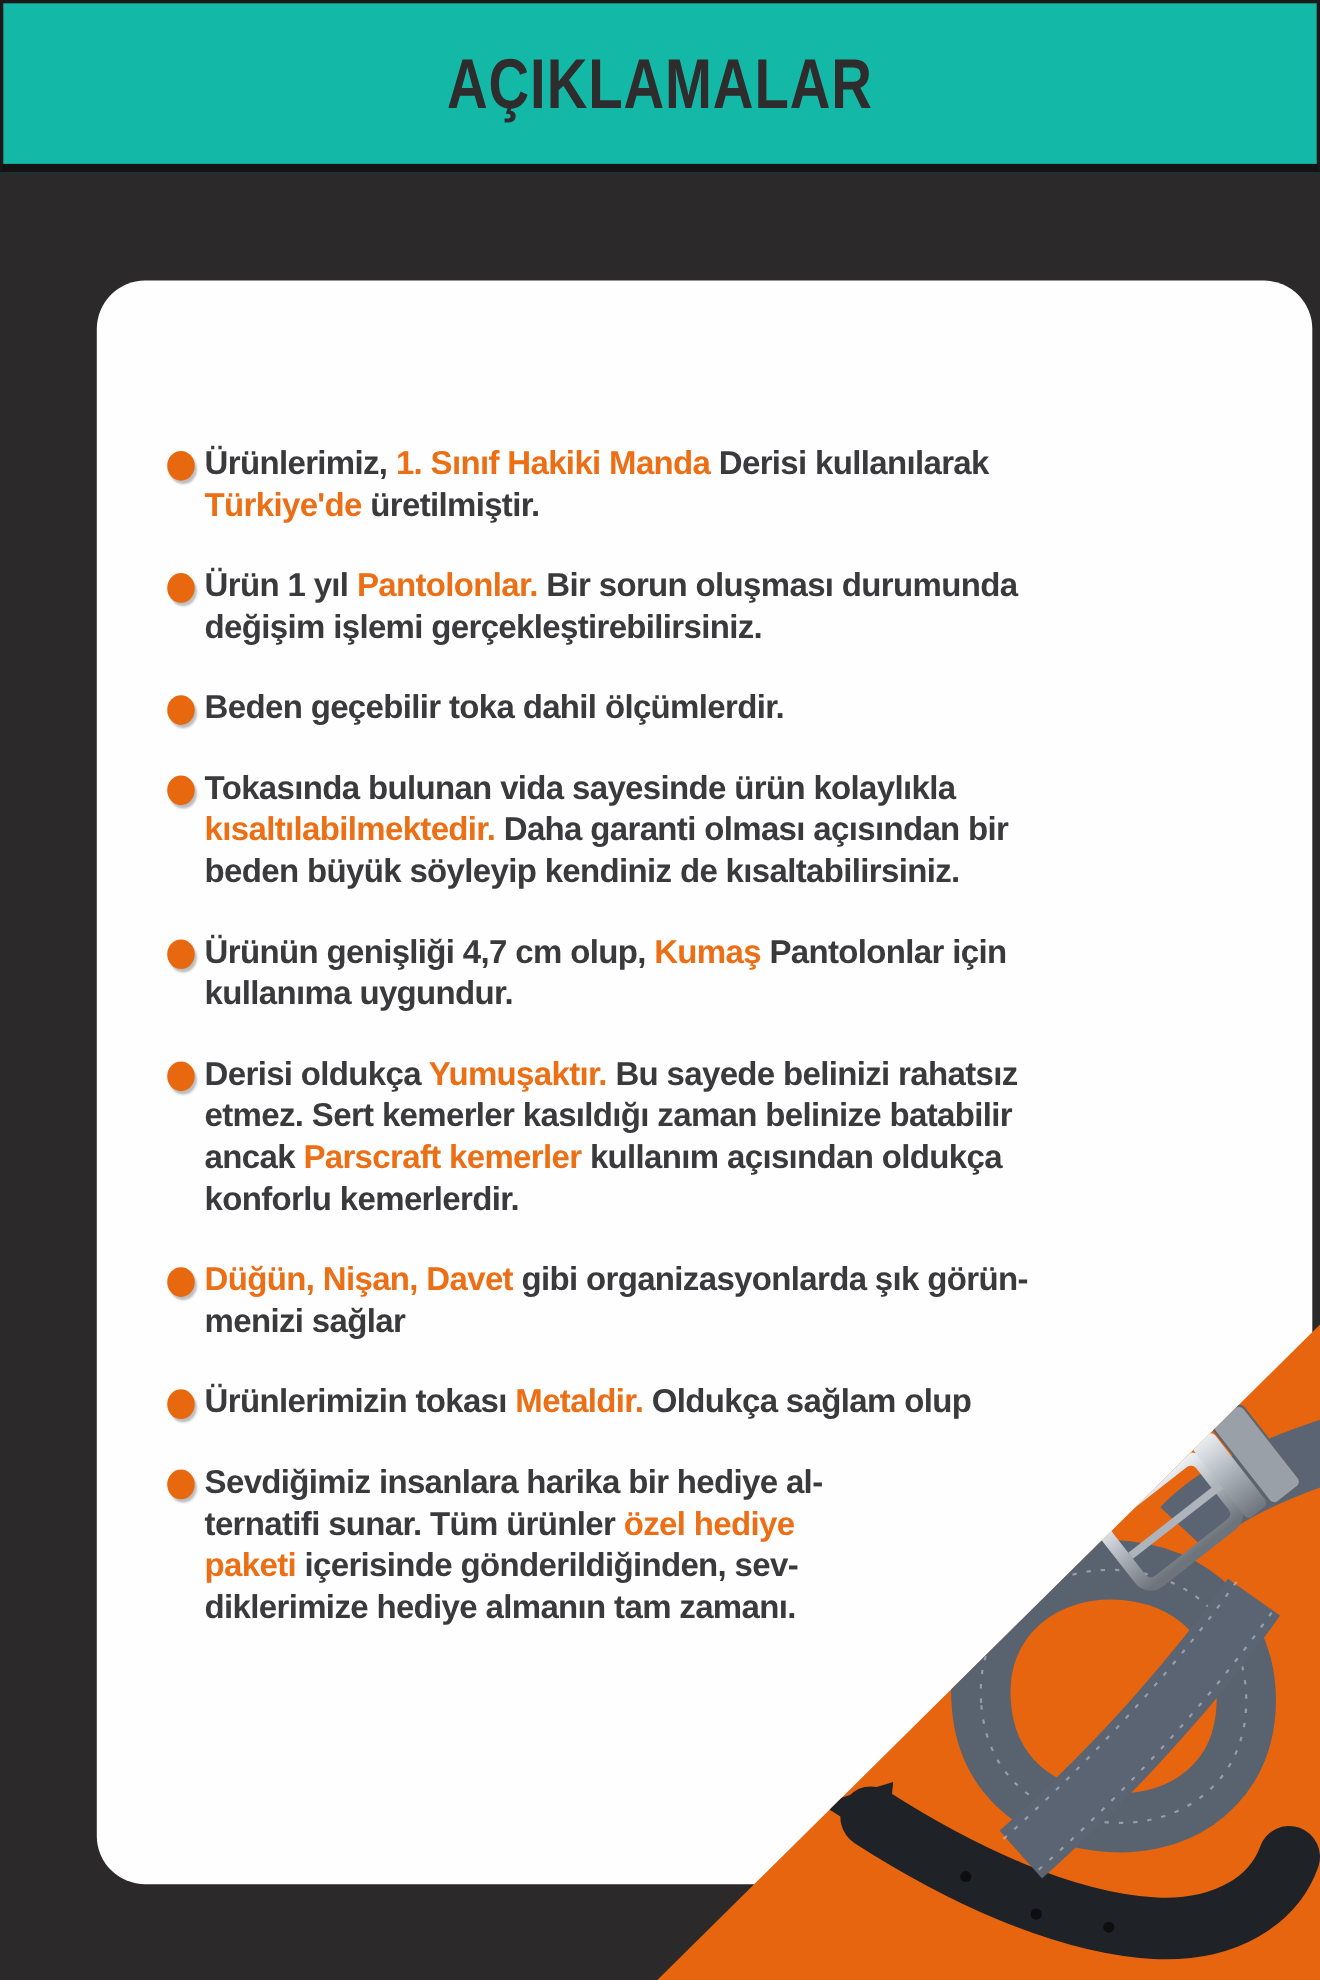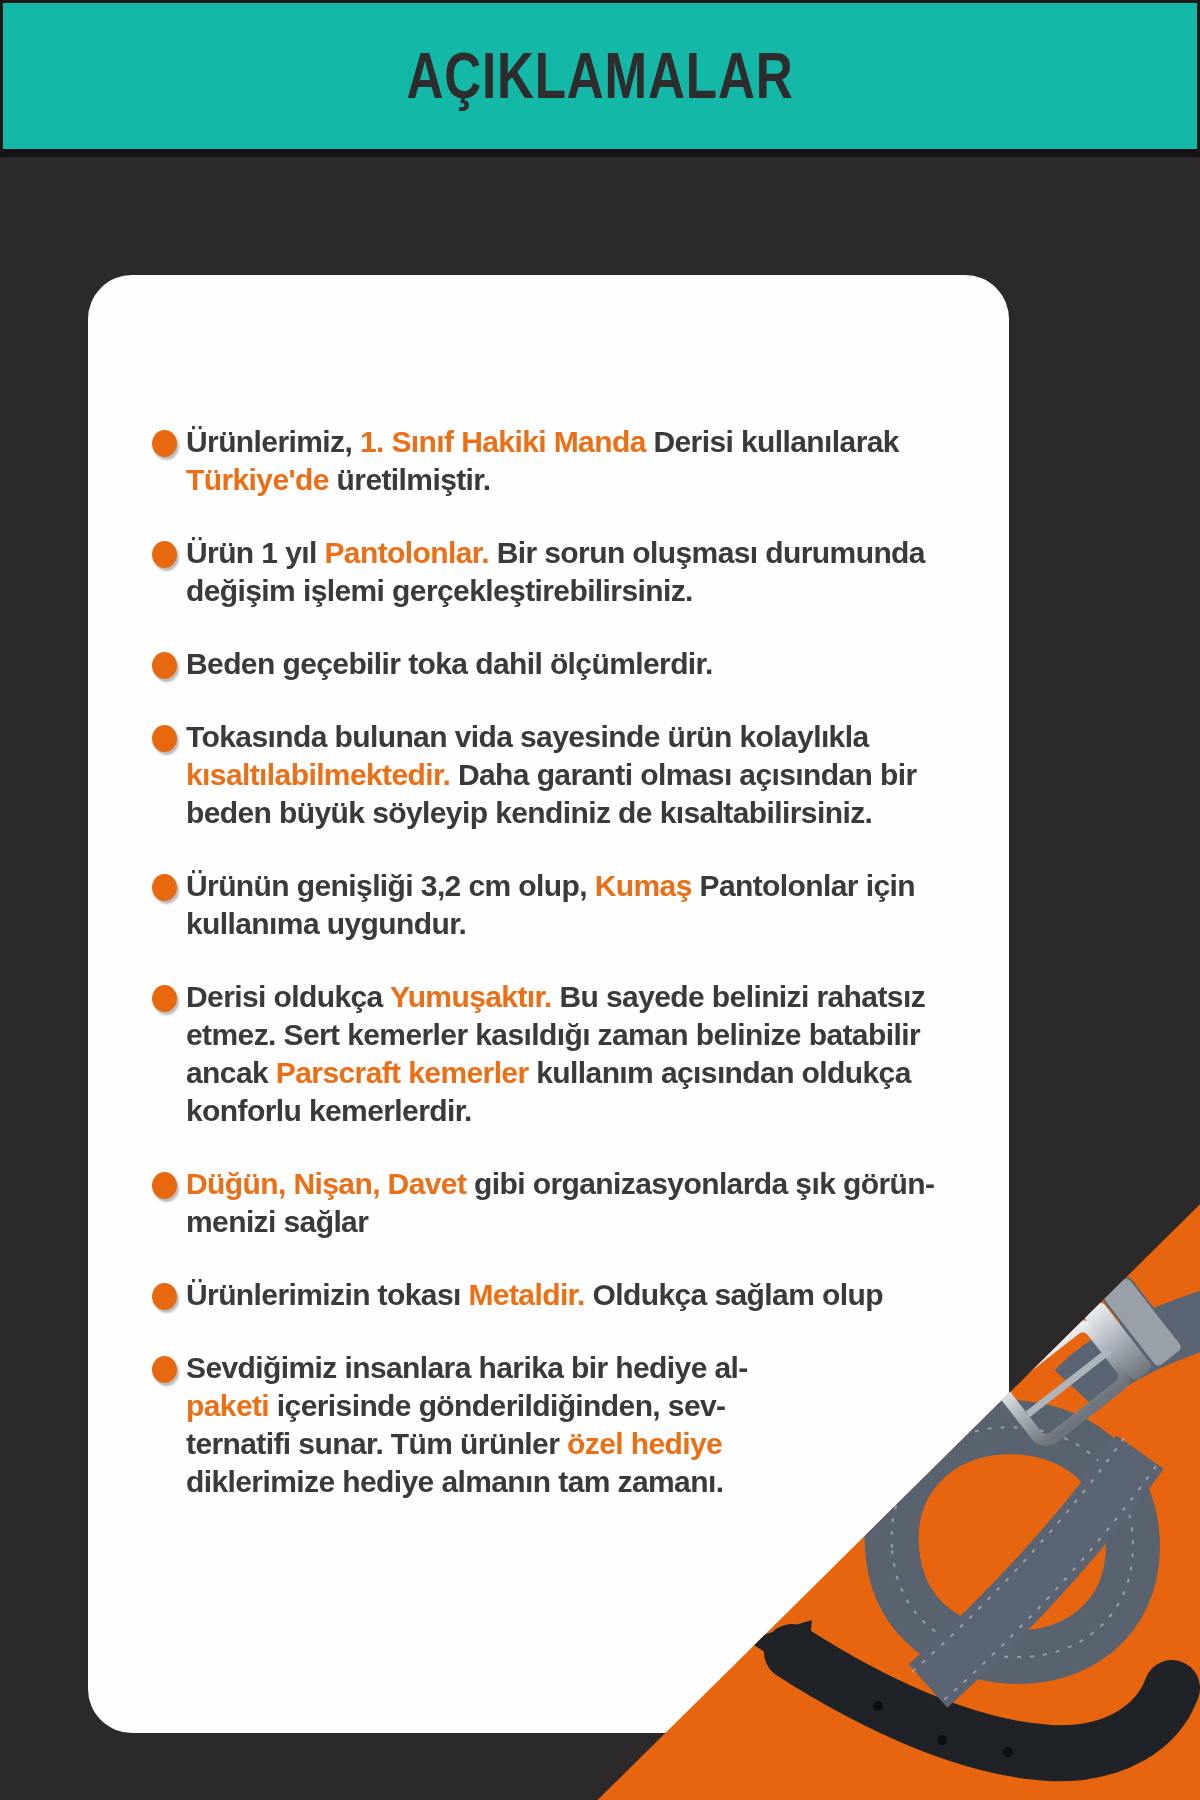--- a/index.html
+++ b/index.html
@@ -15,22 +15,22 @@
     border:3px solid #1A1819;
     border-bottom:8px solid #141214;
     display:flex;align-items:center;justify-content:center;
   }
   .header h1{
     margin:0;font-size:64px;font-weight:bold;color:#2E2C2D;
     letter-spacing:1px;transform:scaleX(.8);white-space:nowrap;
   }
   
   .card{
-    position:absolute;left:88px;top:255px;width:921px;height:1458px;
-    background:#FEFEFE;border-radius:44px;margin-top:20px;
+    position:absolute;left:88px;top:255px;width:1105px;height:1458px;
+    background:#FEFEFE;border-radius:44px;
   }
   .list{
     list-style:none;margin:0;padding:148px 56px 0 64px;box-sizing:border-box;
   }
   .item{
     position:relative;padding-left:34px;margin:0 0 35px 0;
     font-size:30px;line-height:38px;font-weight:bold;
     color:#3A393B;letter-spacing:-0.6px;
   }
   .dot{
@@ -80,21 +80,21 @@
         <span class="dot"></span>
         <div>
           <div class="ln"><span>Tokasında bulunan vida sayesinde ürün kolaylıkla</span></div>
           <div class="ln"><span class="accent">kısaltılabilmektedir.</span><span> Daha garanti olması açısından bir</span></div>
           <div class="ln"><span>beden büyük söyleyip kendiniz de kısaltabilirsiniz.</span></div>
         </div>
       </li>
       <li class="item">
         <span class="dot"></span>
         <div>
-          <div class="ln"><span>Ürünün genişliği 3,2 cm olup, </span><span class="accent">Kumaş</span><span> Pantolonlar için</span></div>
+          <div class="ln"><span>Ürünün genişliği 4,7 cm olup, </span><span class="accent">Kumaş</span><span> Pantolonlar için</span></div>
           <div class="ln"><span>kullanıma uygundur.</span></div>
         </div>
       </li>
       <li class="item">
         <span class="dot"></span>
         <div>
           <div class="ln"><span>Derisi oldukça </span><span class="accent">Yumuşaktır.</span><span> Bu sayede belinizi rahatsız</span></div>
           <div class="ln"><span>etmez. Sert kemerler kasıldığı zaman belinize batabilir</span></div>
           <div class="ln"><span>ancak </span><span class="accent">Parscraft kemerler</span><span> kullanım açısından oldukça</span></div>
           <div class="ln"><span>konforlu kemerlerdir.</span></div>
@@ -110,22 +110,22 @@
       <li class="item">
         <span class="dot"></span>
         <div>
           <div class="ln"><span>Ürünlerimizin tokası </span><span class="accent">Metaldir.</span><span> Oldukça sağlam olup</span></div>
         </div>
       </li>
       <li class="item">
         <span class="dot"></span>
         <div>
           <div class="ln"><span>Sevdiğimiz insanlara harika bir hediye al-</span></div>
+          <div class="ln"><span>ternatifi sunar. Tüm ürünler </span><span class="accent">özel hediye</span></div>
           <div class="ln"><span class="accent">paketi</span><span> içerisinde gönderildiğinden, sev-</span></div>
-          <div class="ln"><span>ternatifi sunar. Tüm ürünler </span><span class="accent">özel hediye</span></div>
           <div class="ln"><span>diklerimize hediye almanın tam zamanı.</span></div>
         </div>
       </li>
     </ul>
 </div>
 
 <div class="corner">
   <svg viewBox="0 0 1200 1800" aria-hidden="true">
     <defs>
       <linearGradient id="metalGrad" x1="0" y1="0" x2="0" y2="1">

